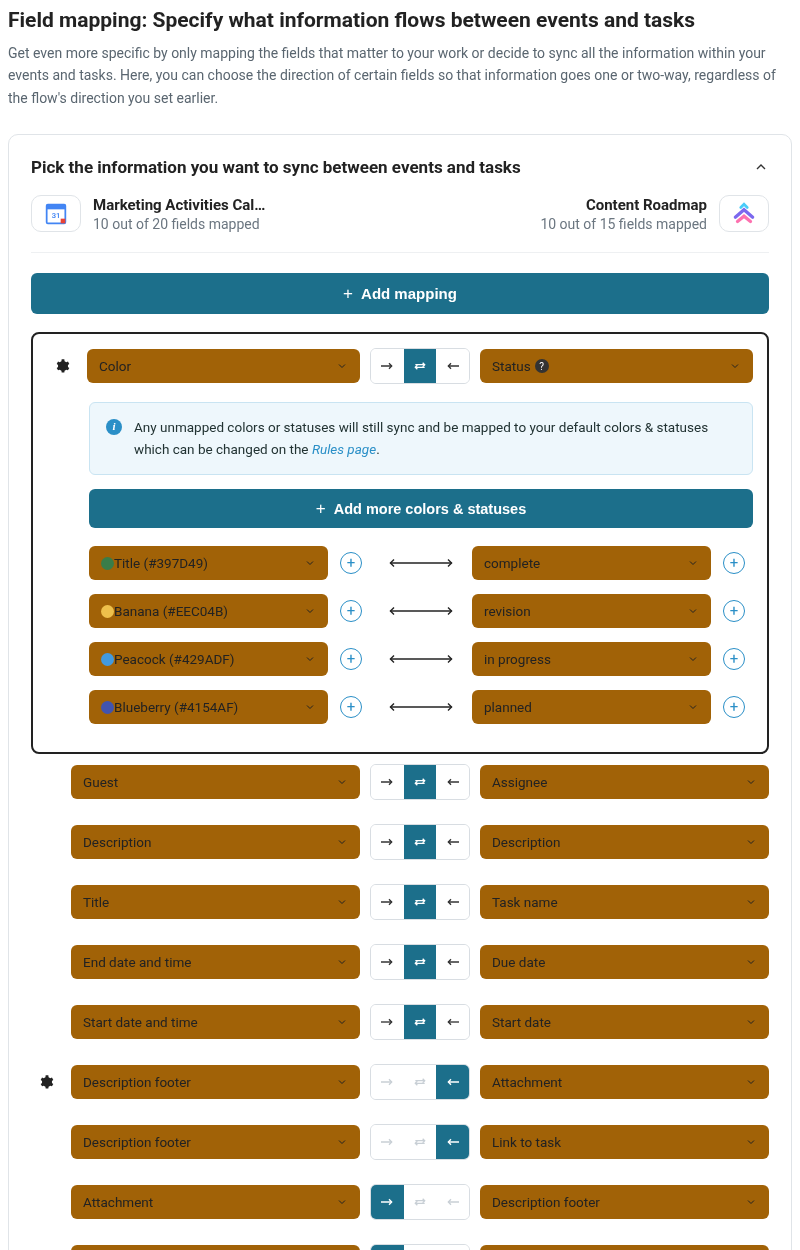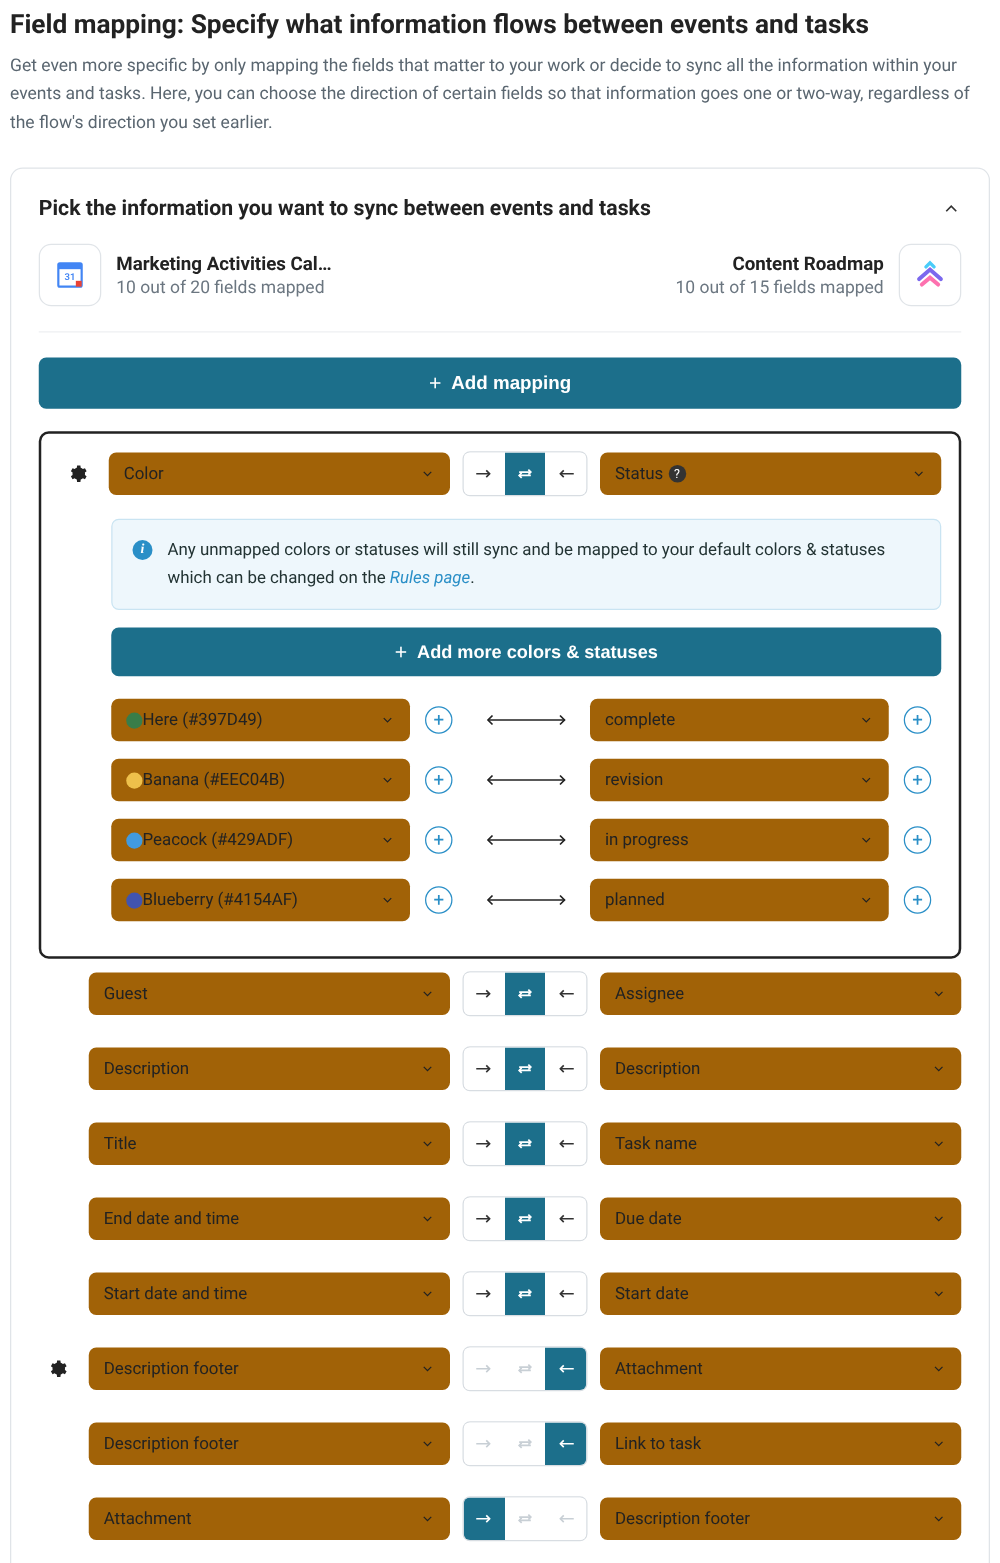--- a/index.html
+++ b/index.html
@@ -54,21 +54,21 @@
     margin-bottom: 20px;
   }
   .source {
     display: flex;
     align-items: center;
     gap: 12px;
   }
   .source.right { flex-direction: row-reverse; text-align: right; }
   .src-icon {
     width: 50px;
-    height: 50px;
+    height: 37px;
     border: 1px solid #e0e4e8;
     border-radius: 10px;
     display: flex;
     align-items: center;
     justify-content: center;
     background: #fff;
   }
   .src-name {
     font-size: 15px;
     font-weight: 700;
@@ -286,21 +286,21 @@
       <button class="btn-secondary">
         <span class="plus">+</span>
         <span>Add more colors &amp; statuses</span>
       </button>
 
       <div id="color-rows">
           <div class="color-map-row">
     <div class="select-pill">
       <span class="label-group">
         <span class="swatch" style="background:#397D49"></span>
-        <span class="label-text">Here (#397D49)</span>
+        <span class="label-text">Title (#397D49)</span>
       </span>
       <svg class="chev-down" viewBox="0 0 24 24">
                 <polyline points="6 9 12 15 18 9"></polyline>
               </svg>
     </div>
     <div class="plus-circle">+</div>
     <div class="bi-arrow">
       <svg viewBox="0 0 80 12">
                 <line x1="6" y1="6" x2="74" y2="6"></line>
                 <polyline points="10 2 6 6 10 10"></polyline>

